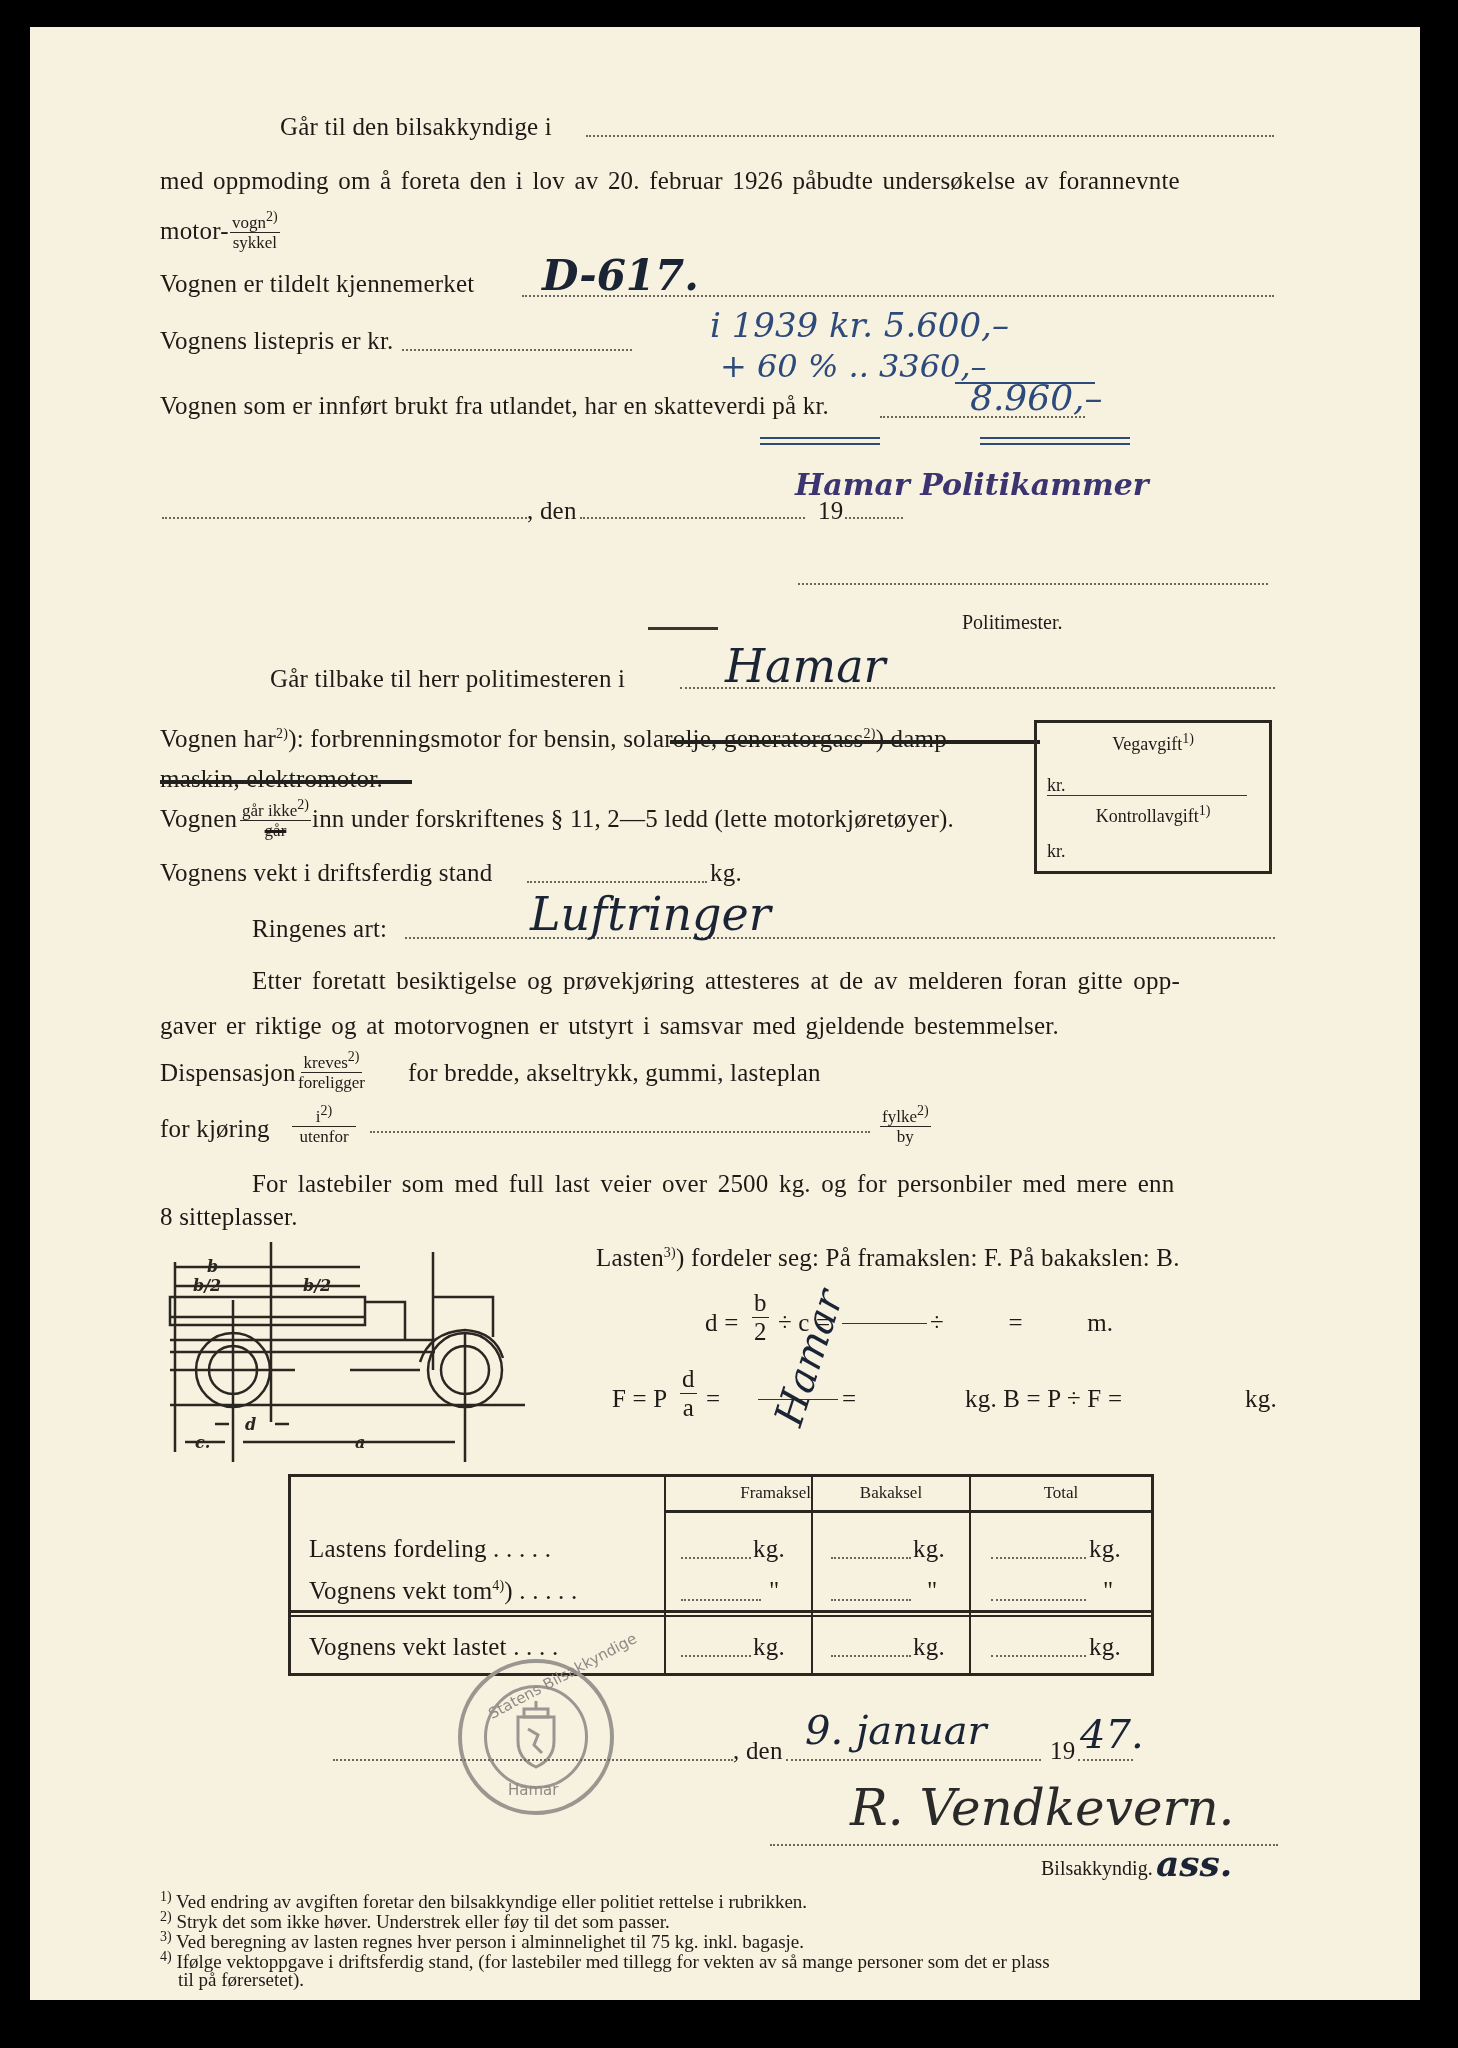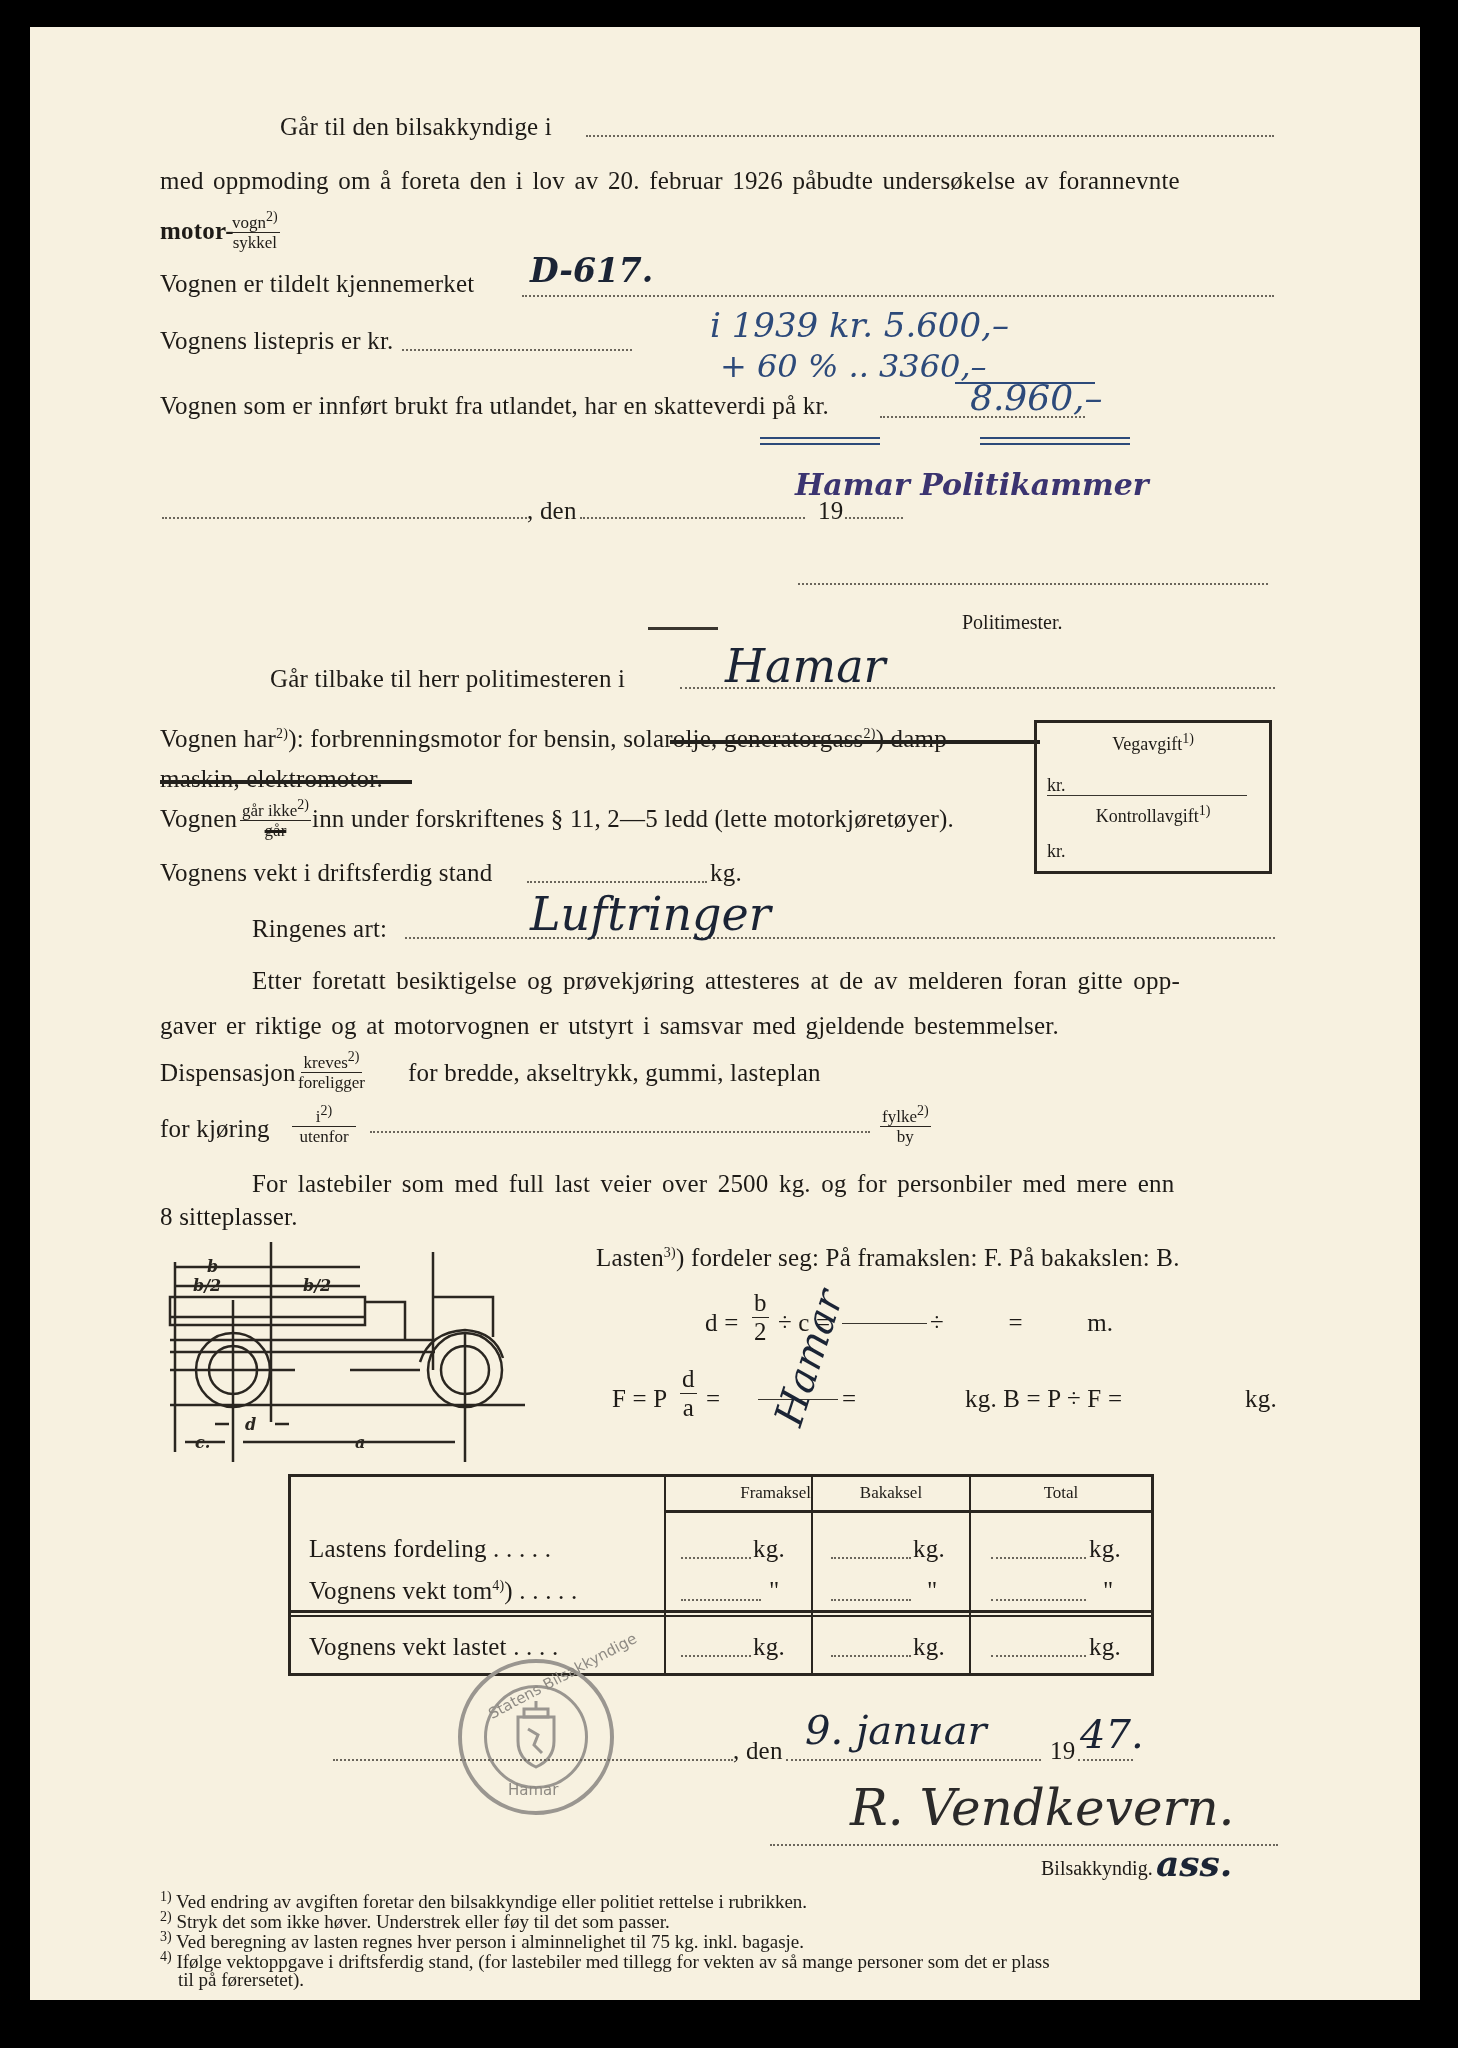--- a/index.html
+++ b/index.html
@@ -26,29 +26,29 @@
 </head>
 <body>
 
 <div class="paper">
 
   <div class="abs t" style="left:250px;top:86px;">Går til den bilsakkyndige i</div>
   <div class="dots" style="left:556px;top:108px;width:688px;"></div>
 
   <div class="abs t" style="left:130px;top:140px;word-spacing:3px;">med oppmoding om å foreta den i lov av 20. februar 1926 påbudte undersøkelse av forannevnte</div>
 
-  <div class="abs t" style="left:130px;top:190px;font-weight:bold;">motor-</div>
+  <div class="abs t" style="left:130px;top:190px;">motor-</div>
   <div class="frac" style="left:200px;top:180px;">
     <span class="num"><span>vogn</span><span class="sup">2)</span></span>
     <span>sykkel</span>
   </div>
 
   <div class="abs t" style="left:130px;top:243px;">Vognen er tildelt kjennemerket</div>
   <div class="dots" style="left:492px;top:268px;width:752px;"></div>
-  <div class="abs hand" style="left:500px;top:224px;font-size:33px;font-weight:bold;">D-617.</div>
+  <div class="abs hand" style="left:512px;top:224px;font-size:42px;font-weight:bold;">D-617.</div>
 
   <div class="abs t" style="left:130px;top:300px;">Vognens listepris er kr.</div>
   <div class="dots" style="left:372px;top:322px;width:230px;"></div>
 
   <div class="abs hand blue" style="left:680px;top:278px;font-size:34px;">i 1939  kr. 5.600,–</div>
   <div class="abs hand blue" style="left:690px;top:320px;font-size:32px;">+ 60 % ..  3360,–</div>
   <div class="abs hand blue" style="left:940px;top:350px;font-size:36px;">8.960,–</div>
   <div class="solid" style="left:925px;top:355px;width:140px;border-color:#2d4a7a;"></div>
 
   <div class="abs t" style="left:130px;top:365px;">Vognen som er innført brukt fra utlandet, har en skatteverdi på kr.</div>

